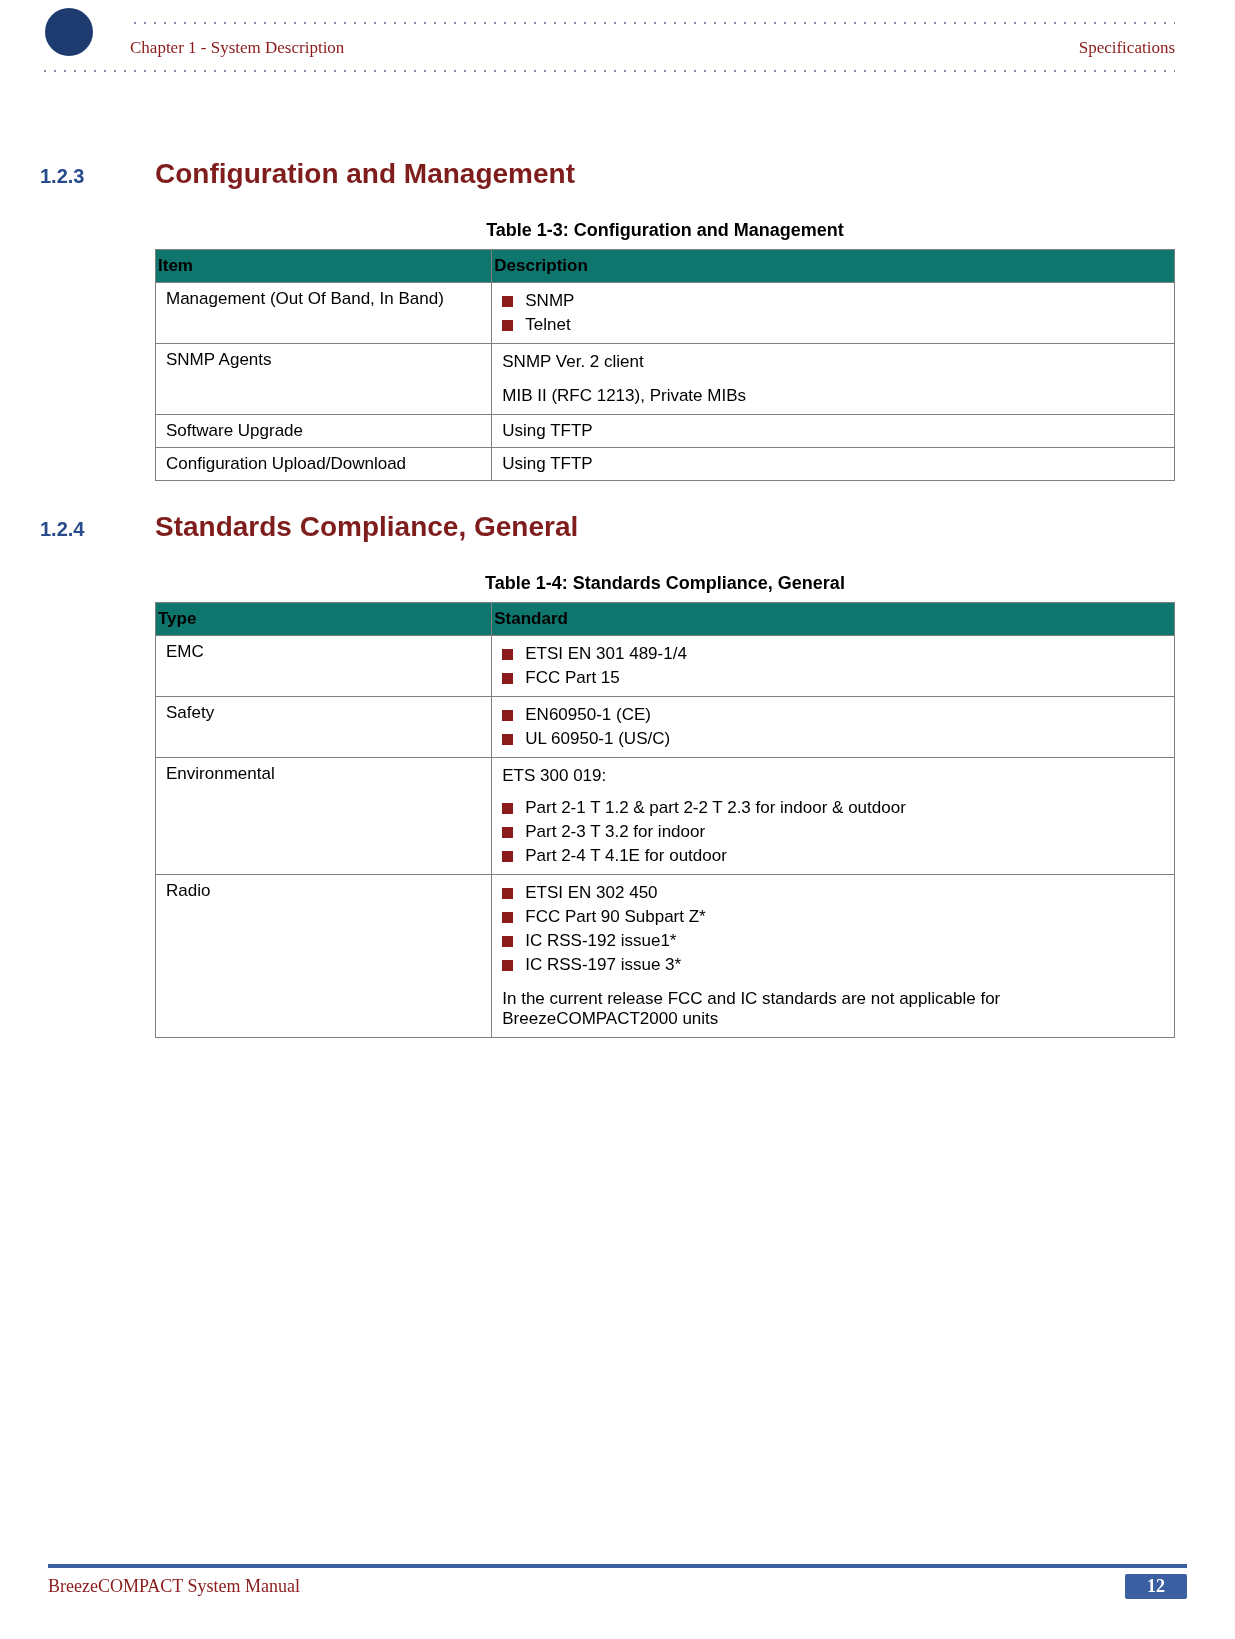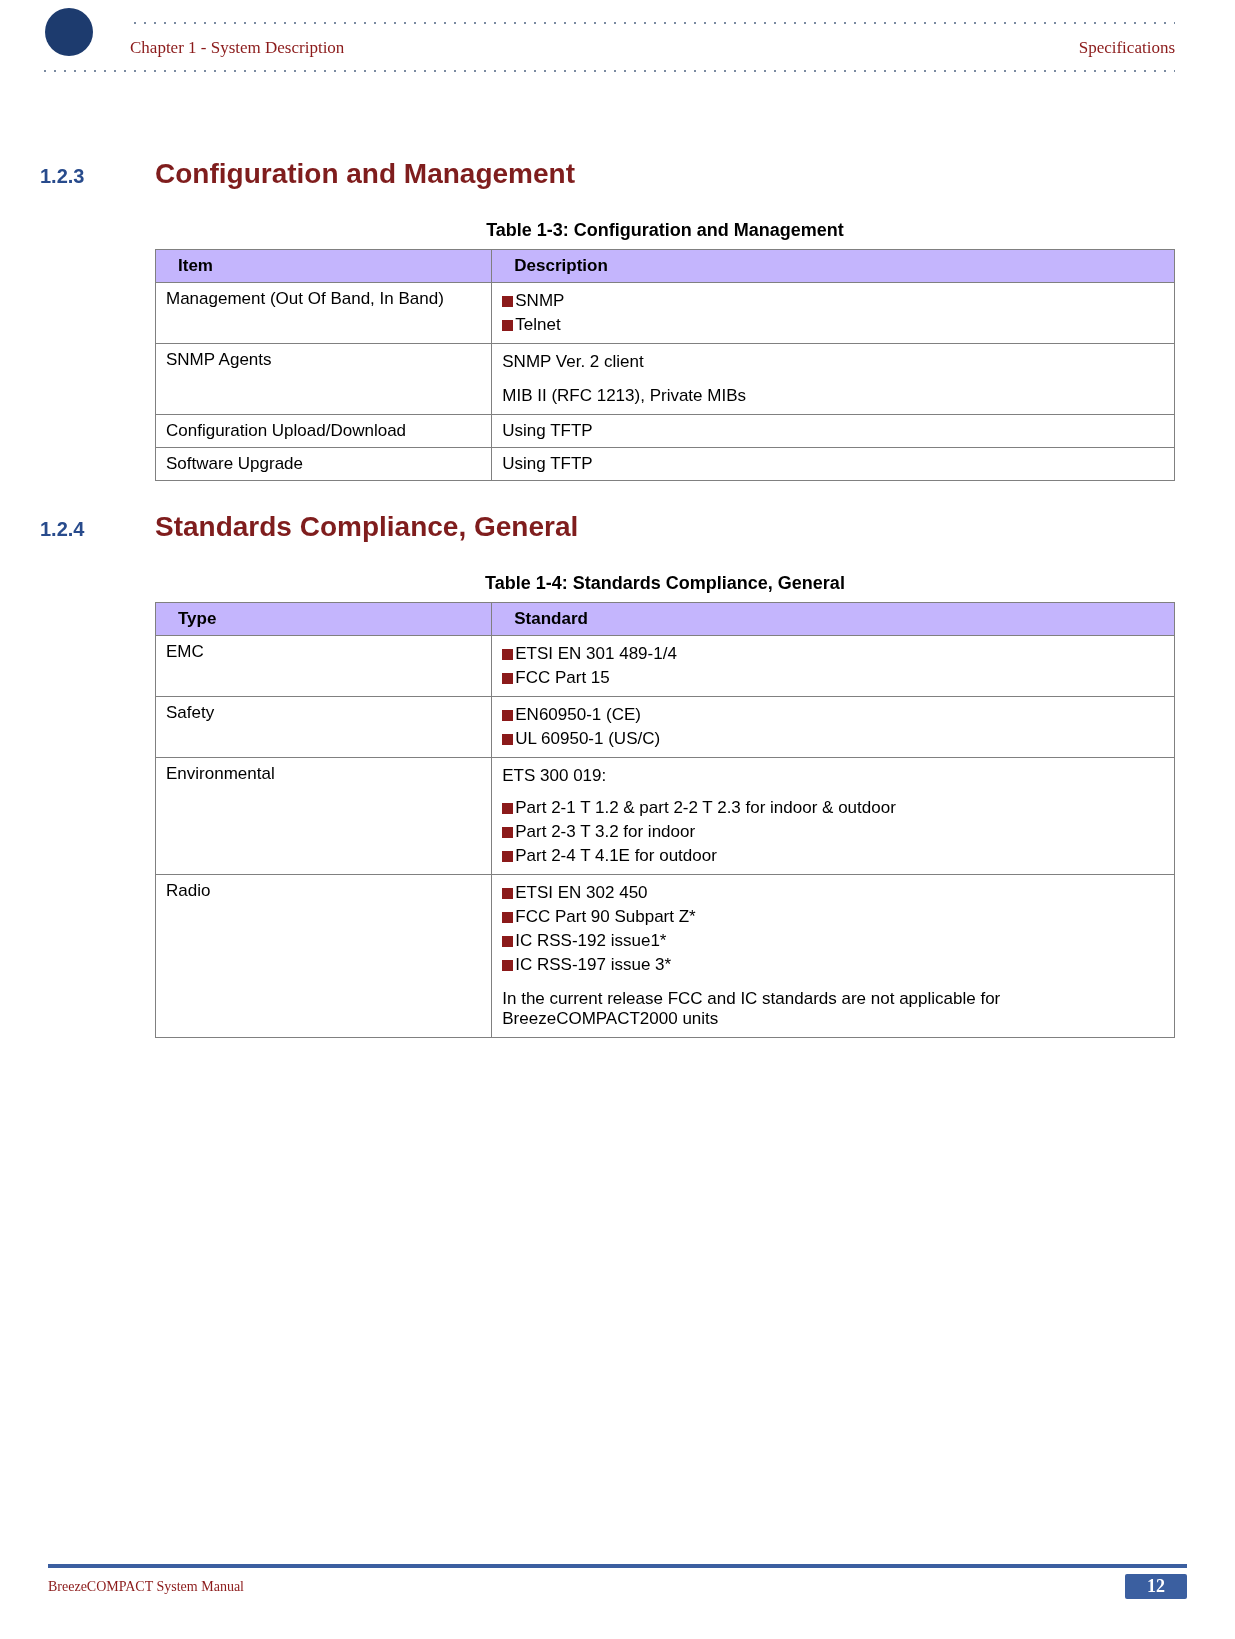--- a/index.html
+++ b/index.html
@@ -102,36 +102,36 @@
   table.spec {
     width: 100%;
     border-collapse: collapse;
     font-family: 'Segoe UI', Tahoma, sans-serif;
     font-size: 17px;
     margin-left: 115px;
     width: calc(100% - 115px);
     margin-bottom: 10px;
   }
   table.spec th {
-    background: #c4b5fd;
+    background: #0f766e;
     text-align: left;
-    padding: 6px 22px;
+    padding: 6px 2px;
     border: 1px solid #808080;
     font-weight: bold;
   }
   table.spec td {
     padding: 6px 10px;
     border: 1px solid #808080;
     vertical-align: top;
   }
   .col-item { width: 33%; }
   .bullet-row {
     display: flex;
     align-items: center;
-    gap: 2px;
+    gap: 12px;
     padding: 2px 0;
   }
   .sq {
     display: inline-block;
     width: 11px;
     height: 11px;
     background: #8b1a1a;
     flex-shrink: 0;
   }
   .plain-row {
@@ -150,21 +150,21 @@
   }
   .footer-row {
     display: flex;
     justify-content: space-between;
     align-items: center;
     padding: 0 48px;
   }
   .footer-left {
     font-family: Georgia, serif;
     color: #8b1a1a;
-    font-size: 14px;
+    font-size: 18px;
   }
   .footer-page {
     background: #3b5fa0;
     color: #fff;
     font-family: Liberation Serif, serif;
     font-weight: bold;
     font-size: 18px;
     padding: 2px 22px;
     border-radius: 2px;
   }
@@ -214,25 +214,25 @@
           </td>
         </tr>
         <tr>
           <td>SNMP Agents</td>
           <td>
             <div class="plain-row">SNMP Ver. 2 client</div>
             <div class="plain-row" style="margin-top:10px;">MIB II (RFC 1213), Private MIBs</div>
           </td>
         </tr>
         <tr>
+          <td>Software Upgrade</td>
+          <td>Using TFTP</td>
+        </tr>
+        <tr>
           <td>Configuration Upload/Download</td>
-          <td>Using TFTP</td>
-        </tr>
-        <tr>
-          <td>Software Upgrade</td>
           <td>Using TFTP</td>
         </tr>
       </tbody>
     </table>
 
     <div class="section-head">
       <span class="section-num">1.2.4</span>
       <span class="section-title">Standards Compliance, General</span>
     </div>
 

